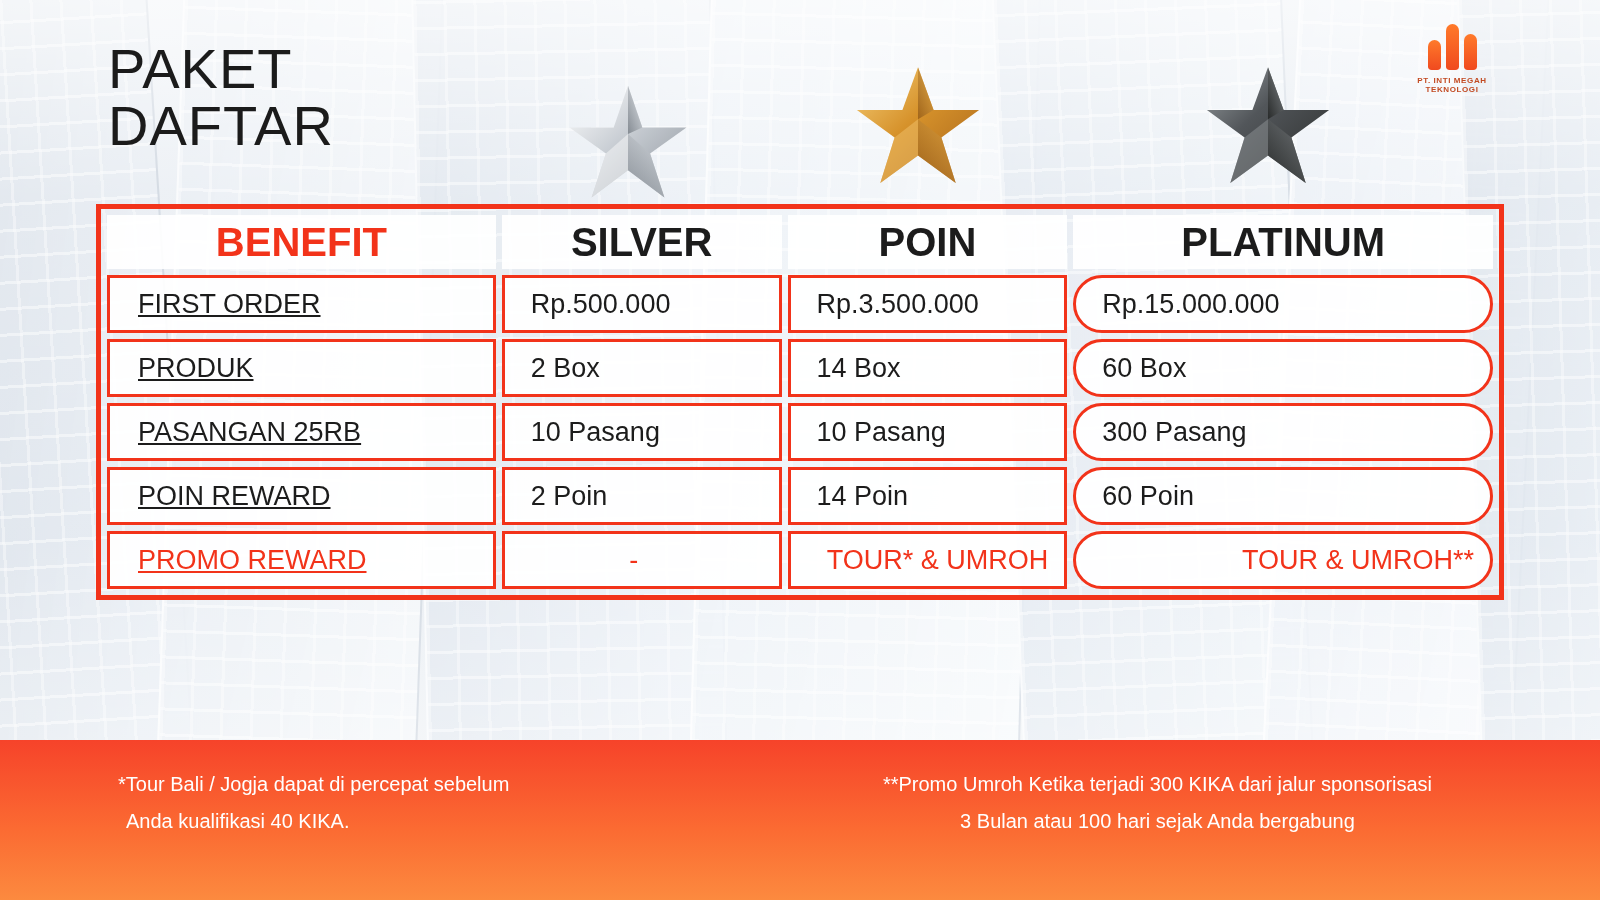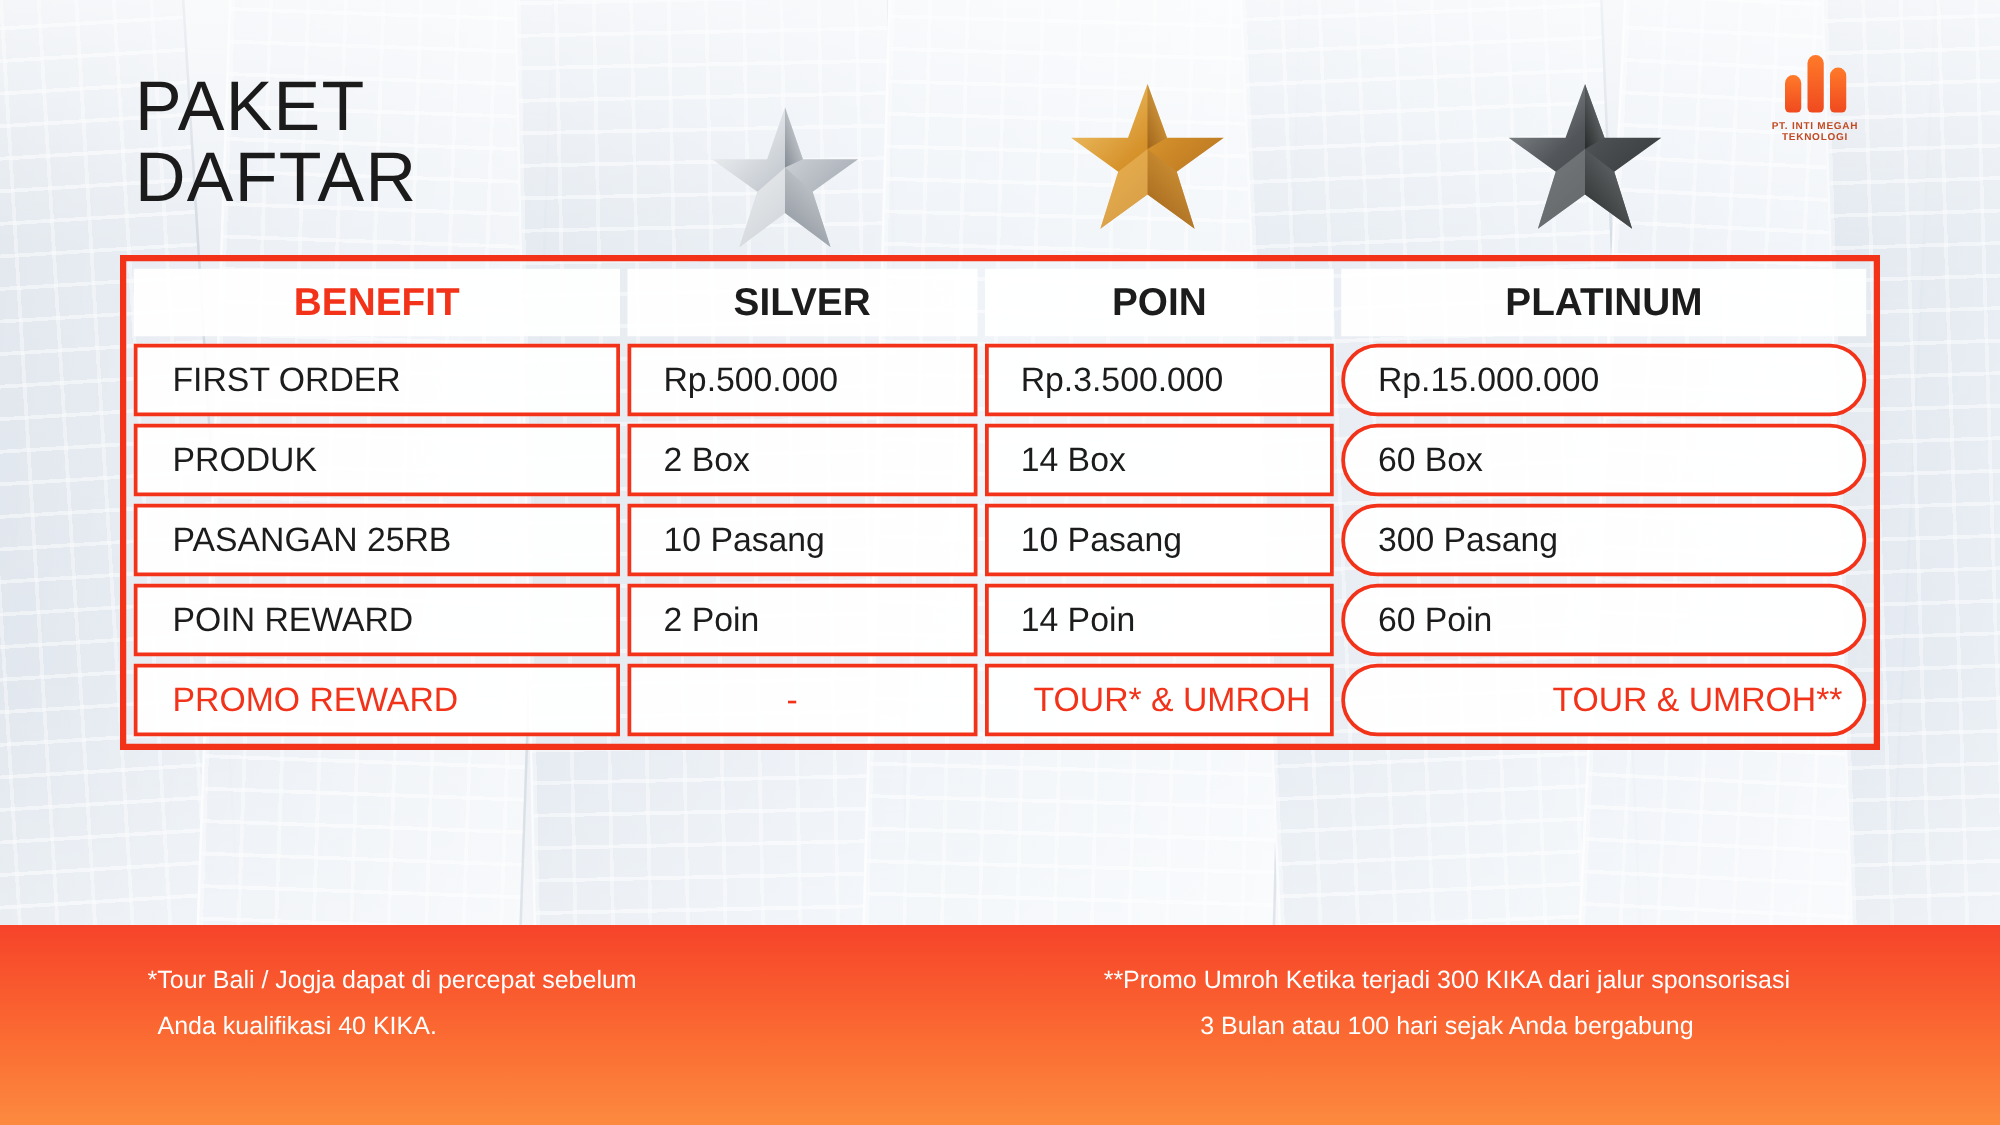--- a/index.html
+++ b/index.html
@@ -52,29 +52,29 @@
         background: linear-gradient(100deg, rgba(226,233,242,.92), rgba(248,250,253,.9)); }
   .t7 { left:1470px; top:-40px;  width:200px; height:900px;  transform: rotate(-1.8deg);
         background: linear-gradient(100deg, rgba(205,215,227,.88), rgba(236,242,248,.88)); }
   .bg .haze {
     position:absolute; inset:0;
     background: linear-gradient(180deg, rgba(255,255,255,.75) 0%, rgba(255,255,255,.35) 22%, rgba(255,255,255,.25) 60%, rgba(255,255,255,.6) 100%);
   }
 
   
   .title {
-    position: absolute; left: 108px; top: 56px;
+    position: absolute; left: 108px; top: 40px;
     font-size: 56px; line-height: 1.02;
     letter-spacing: 1px;
     color: #1b1b1b;
     font-weight: 400;
   }
 
   
-  .logo { position:absolute; right: 88px; top: 38px; width: 120px; text-align:center; }
+  .logo { position:absolute; right: 88px; top: 18px; width: 120px; text-align:center; }
   .logo .bars { display:flex; align-items:flex-end; justify-content:center; gap:5px; height:52px; }
   .logo .bars i { display:block; width:13px; border-radius:7px 7px 4px 4px; background: linear-gradient(180deg,#ff7a2a,#f04a1f); }
   .logo .bars i:nth-child(1){ height:30px; }
   .logo .bars i:nth-child(2){ height:46px; }
   .logo .bars i:nth-child(3){ height:36px; }
   .logo .caption { margin-top:6px; font-size:8px; letter-spacing:.6px; color:#c24a22; font-weight:700; }
 
   
   .star-wrap { position:absolute; width:160px; height:130px; }
   .star-wrap svg { width:100%; height:100%; display:block; }
@@ -96,26 +96,26 @@
     height: 58px;
     font-size: 27px;
     color: #1c1c1c;
     padding: 2px 16px;
     white-space: nowrap;
   }
   thead td {
     height: 54px;
     text-align: center;
     font-weight: 700;
-    font-size: 31px;
+    font-size: 40px;
     border: 0;
     background: rgba(255,255,255,0.92);
   }
   thead td.benefit { color: #f2331a; }
-  tbody td.lbl { width: 378px; padding-left: 28px; }
+  tbody td.lbl { width: 378px; padding-left: 28px; text-decoration: underline; }
   tbody td.val { width: 272px; padding-left: 26px; }
   tbody td.val-wide { width: 408px; padding-left: 26px; border-radius: 29px; }
   tr.promo td { color: #f2331a; }
   tr.promo td.lbl { padding-left: 28px; }
   tr.promo td.center { text-align: center; padding-left: 0; }
   tr.promo td.promo-val { text-align: right; padding-left: 0; }
 
   
   .footer {
     position:absolute; left:0; right:0; bottom:0; height: 160px;

